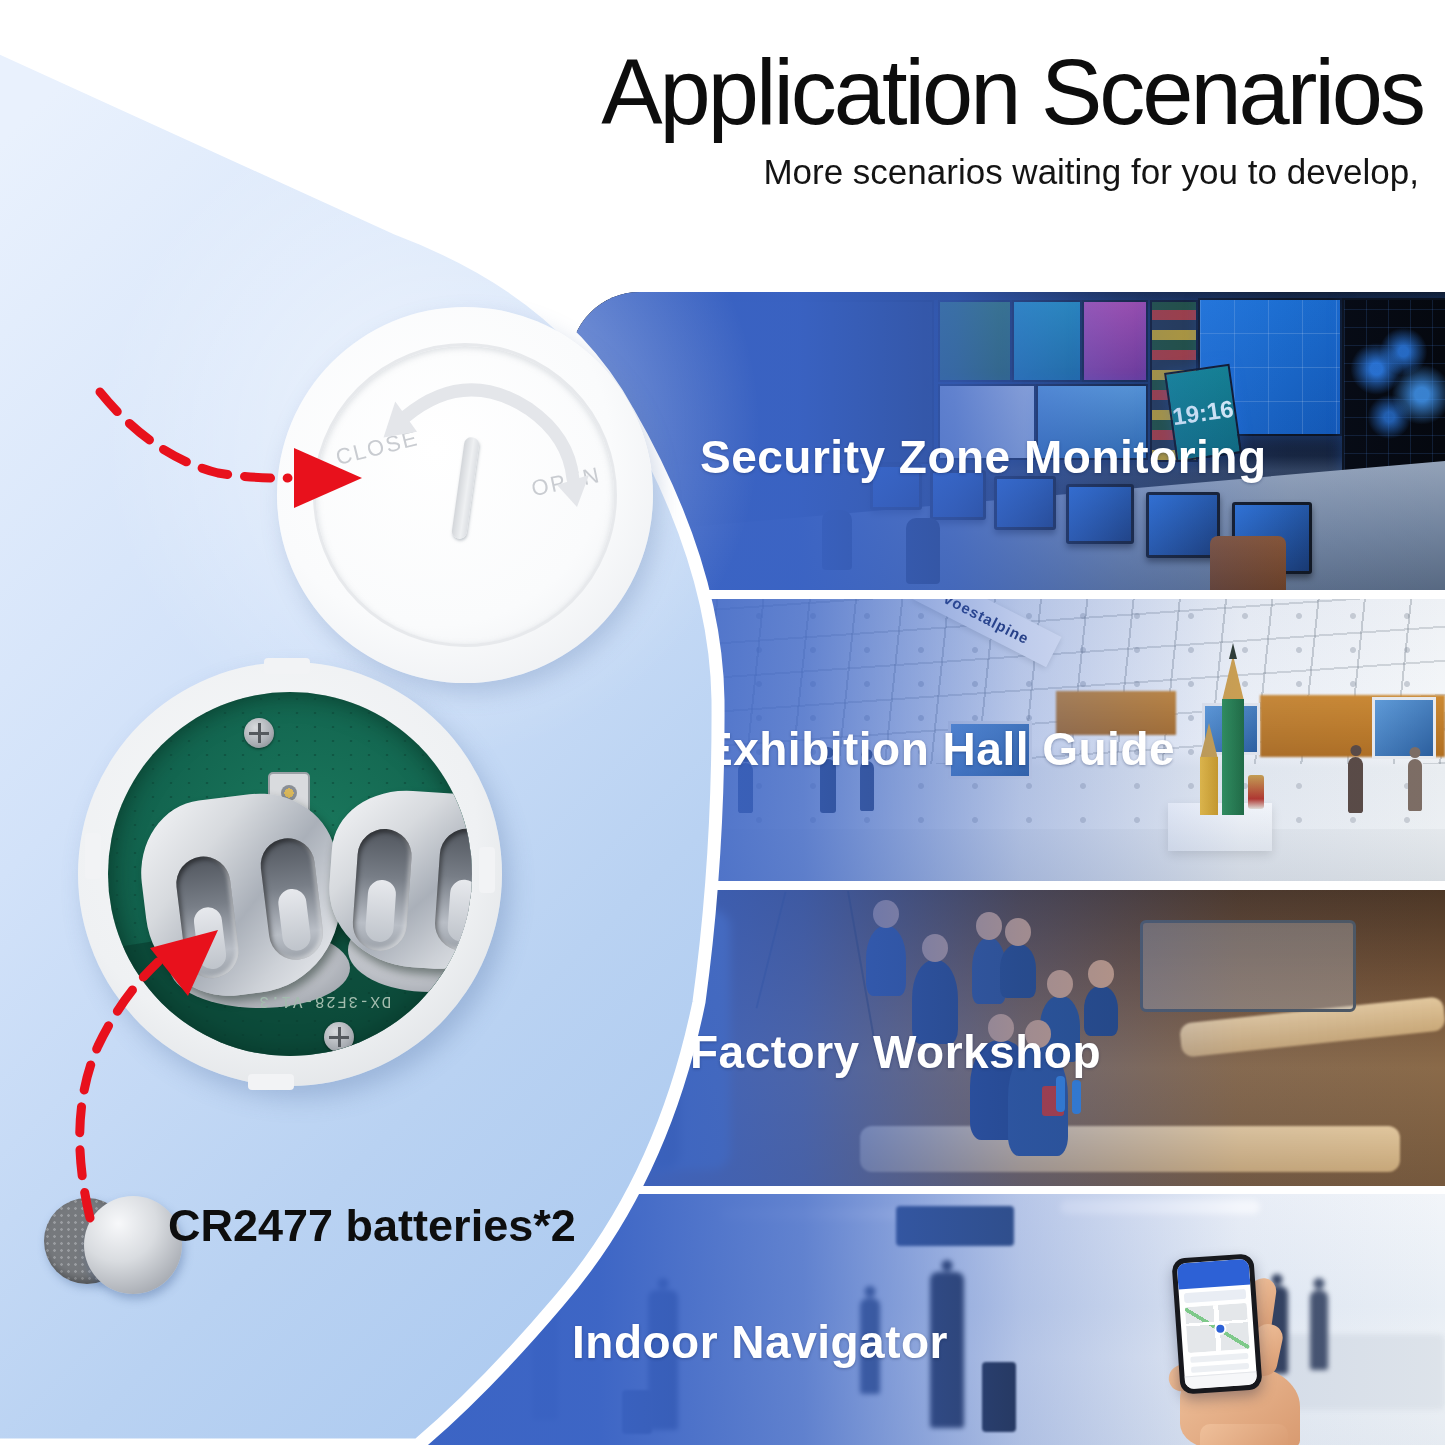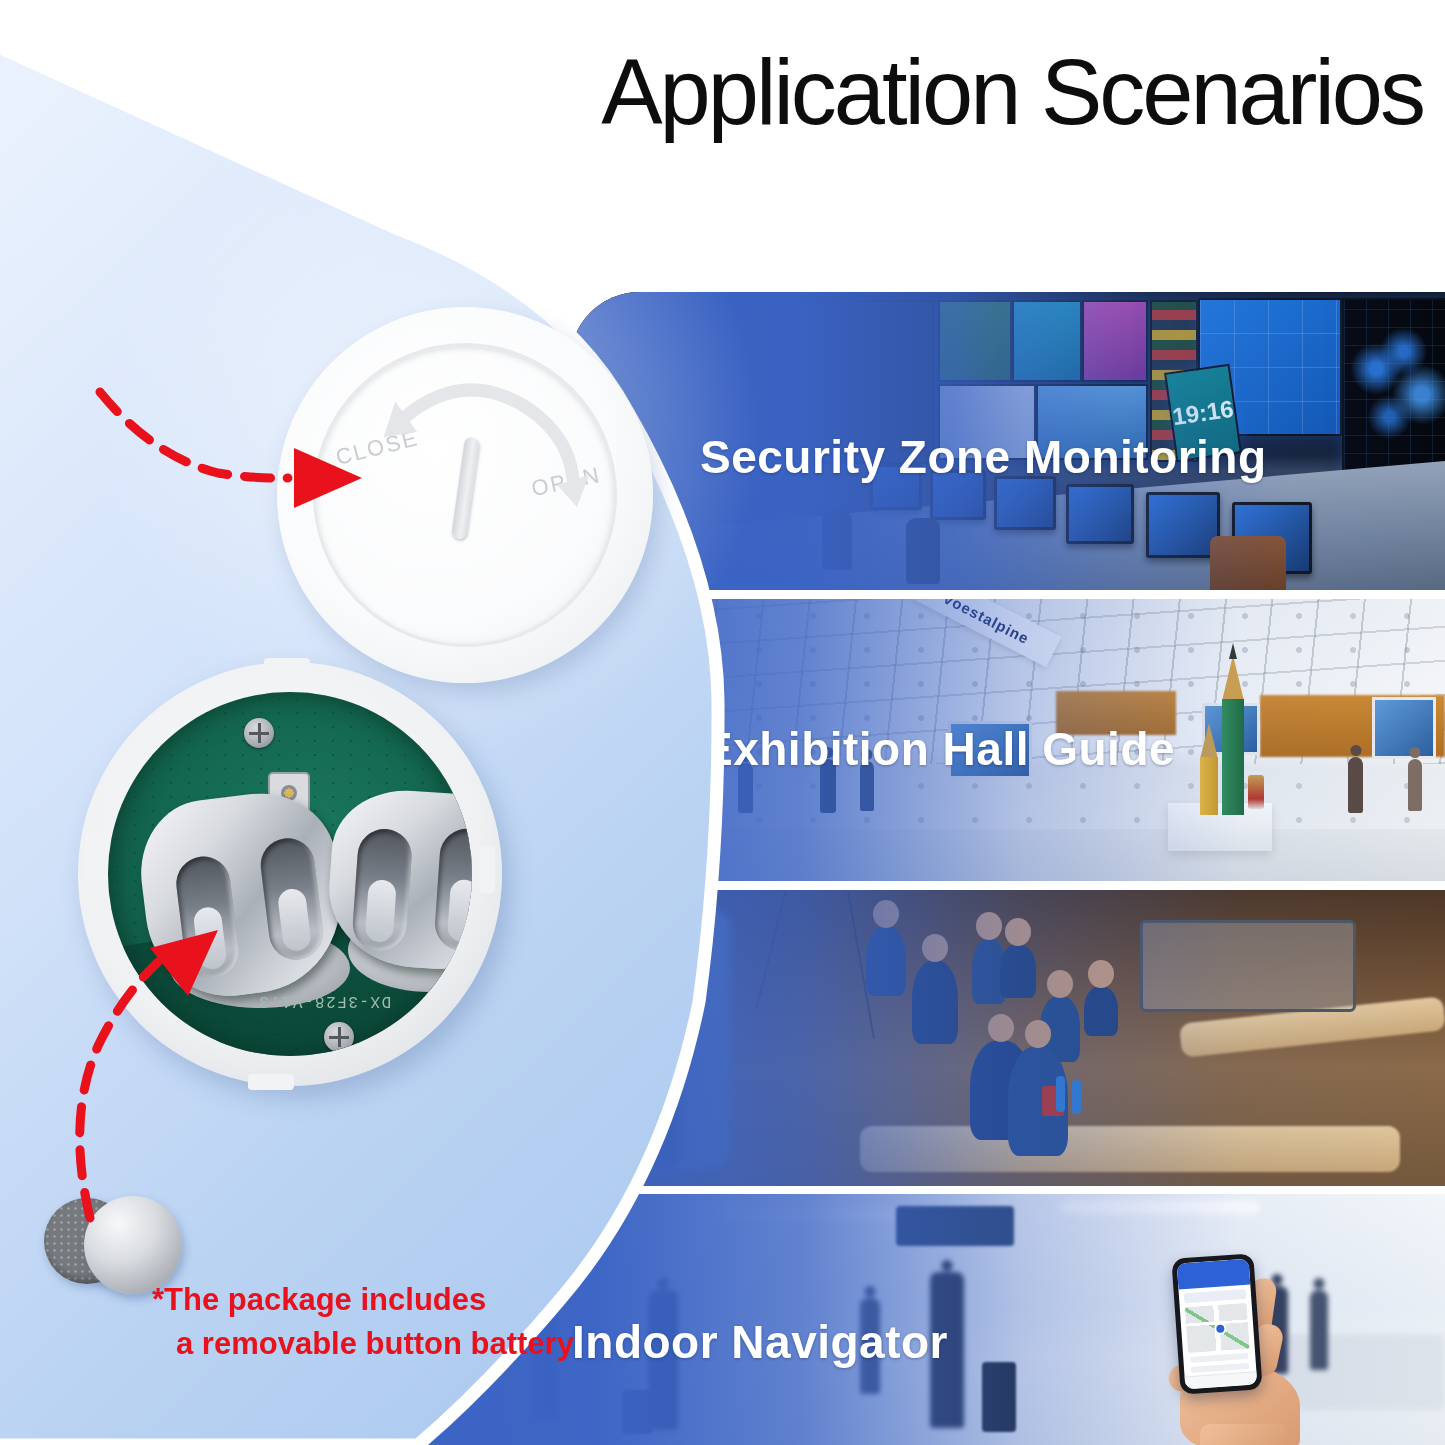--- a/index.html
+++ b/index.html
@@ -279,20 +279,21 @@
       <div class="worker" style="left:670px;top:150px;width:62px;height:100px;background:#1e3f7d;"></div>
       <div class="worker" style="left:708px;top:156px;width:60px;height:110px;background:#264d8c;"></div>
       <div class="worker" style="left:784px;top:96px;width:34px;height:50px;background:#20427a;"></div>
 
       <div class="abs" style="left:742px;top:196px;width:22px;height:30px;background:#c23023;border-radius:3px;"></div>
       <div class="abs" style="left:756px;top:186px;width:9px;height:36px;background:#2f7fd4;border-radius:4px;"></div>
       <div class="abs" style="left:772px;top:190px;width:9px;height:34px;background:#2f7fd4;border-radius:4px;"></div>
       <div class="abs" style="left:840px;top:30px;width:210px;height:86px;border:3px solid #4d5762;border-radius:6px;background:rgba(190,198,208,.35);"></div>
     </div>
     <div class="ovl"></div>
+    <div class="caption" style="left:390px;top:135px;">Factory Workshop</div>
   </div>
 
   <div class="panel" id="panel-4">
     <div class="photo">
       <div class="lightstrip" style="left:40px;top:8px;width:300px;height:14px;"></div>
       <div class="lightstrip" style="left:420px;top:14px;width:260px;height:12px;"></div>
       <div class="lightstrip" style="left:760px;top:6px;width:200px;height:14px;"></div>
       <div class="sign4" style="left:596px;top:12px;width:118px;height:40px;"></div>
       <div class="abs blur2" style="left:930px;top:140px;width:215px;height:76px;background:#dde3ea;border-radius:6px;"></div>
 
@@ -341,20 +342,21 @@
         <stop offset="0" stop-color="#ffffff" stop-opacity="0.55"></stop>
         <stop offset="1" stop-color="#ffffff" stop-opacity="0"></stop>
       </radialGradient>
     </defs>
     <path d="M -8 44 L 398 229 Q 562 291 628 412 Q 716 565 718 700 Q 719 856 699 1002 Q 662 1182 558 1302 Q 485 1388 418 1445 L -8 1445 Z" fill="url(#gBlob)" stroke="#ffffff" stroke-width="13"></path>
     <circle cx="430" cy="430" r="330" fill="url(#gHalo)"></circle>
   </svg>
 
   <div class="abs" id="title">Application Scenarios</div>
   <div class="abs" id="subtitle">
+    <div>More scenarios waiting for you to develop,</div>
   </div>
 
 
   <div class="abs" id="cap">
     <div id="cap-ring"></div>
     <svg id="cap-arrow-svg" width="376" height="376" viewBox="0 0 376 376">
       <path d="M 128 110 Q 188 60 252 102 Q 292 130 296 172" fill="none" stroke="#e4e6ea" stroke-width="13" stroke-linecap="round"></path>
       <polygon points="112,96 142,118 112,134" fill="#e4e6ea" transform="rotate(18 120 115)"></polygon>
       <polygon points="280,178 312,168 300,200" fill="#e4e6ea"></polygon>
     </svg>
@@ -389,24 +391,21 @@
       <div class="clip" id="clip-2">
         <div class="kh" style="left:26px;top:40px;"></div>
         <div class="kh" style="left:108px;top:34px;"></div>
       </div>
       <div id="pcb-label">DX-3F28-V1.3</div>
     </div>
   </div>
 
   <div class="abs" id="battery-1"></div>
   <div class="abs" id="battery-2"></div>
-  <div class="abs" id="battery-note">
-    <div>*The package includes</div>
-    <div class="l2">a removable button battery</div>
-  </div>
+  <div class="abs" id="battery-title">CR2477 batteries*2</div>
 
   <svg id="red-arrows" width="1445" height="1445" viewBox="0 0 1445 1445">
     <path d="M 100 392 Q 152 456 218 473 Q 256 479 288 478" fill="none" stroke="#e8111c" stroke-width="9" stroke-dasharray="26 17" stroke-linecap="round"></path>
     <polygon points="294,448 294,508 362,478" fill="#e8111c"></polygon>
     <path d="M 90 1218 Q 66 1118 98 1046 Q 122 996 158 962" fill="none" stroke="#e8111c" stroke-width="9" stroke-dasharray="26 17" stroke-linecap="round"></path>
     <polygon points="150,948 218,930 188,996" fill="#e8111c"></polygon>
   </svg>
 
 </div>
 

